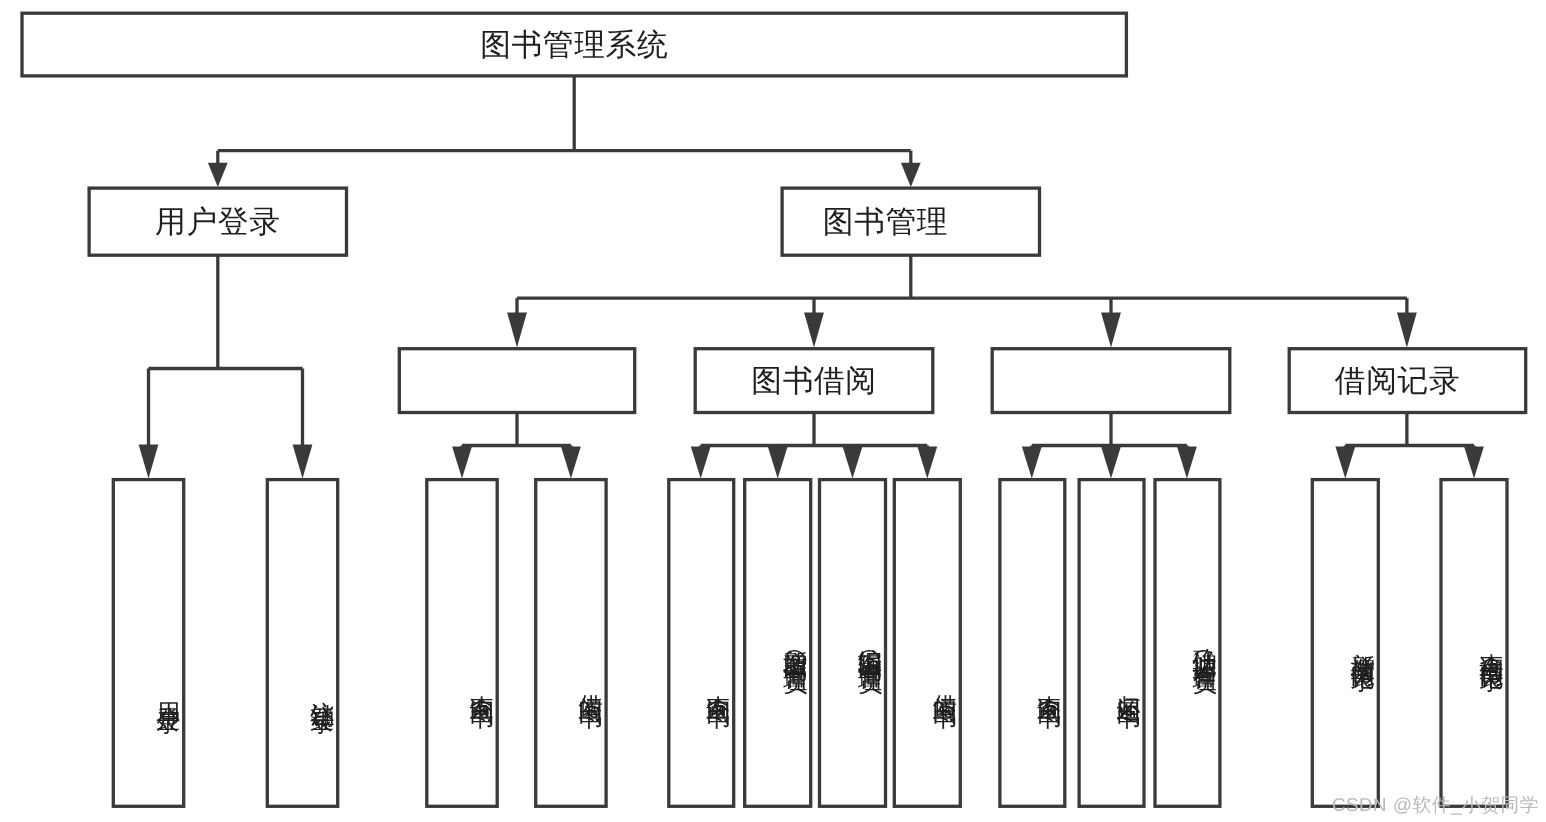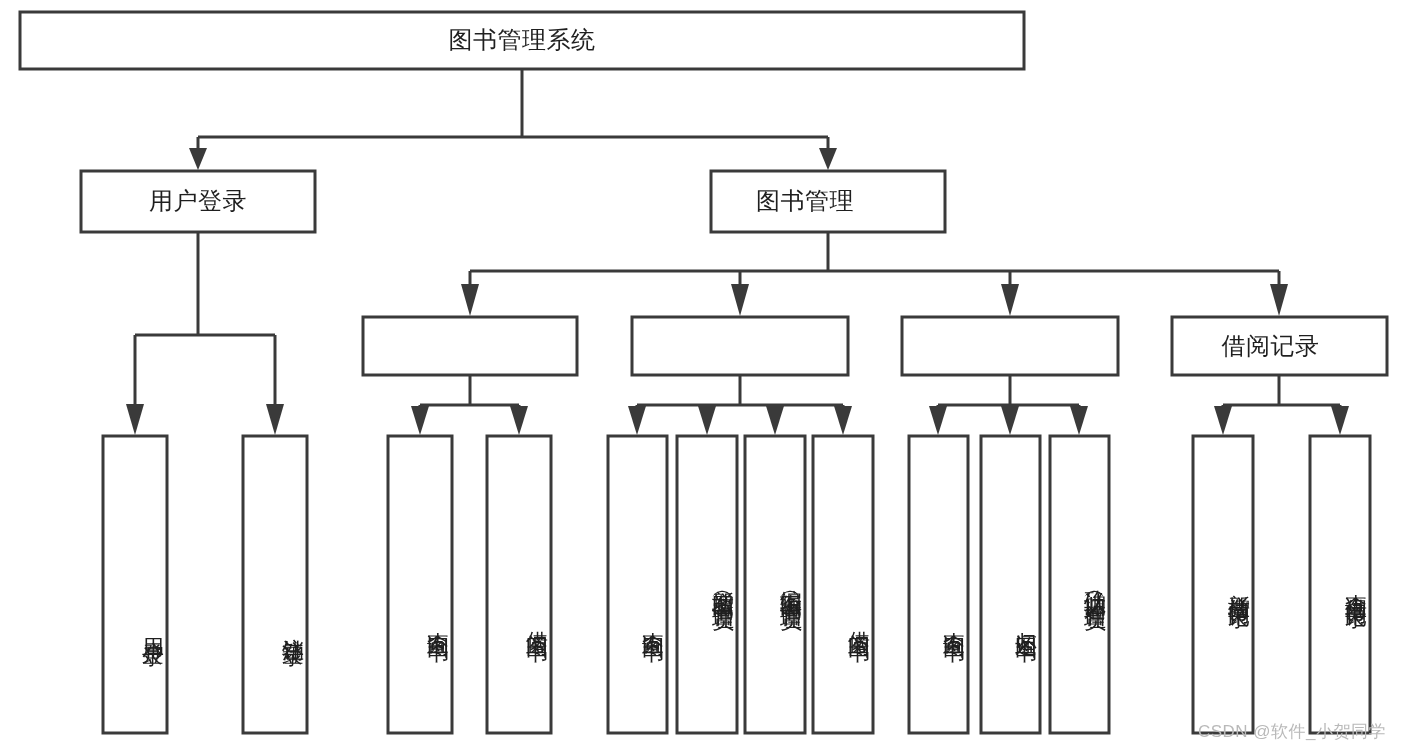--- a/index.html
+++ b/index.html
@@ -44,40 +44,40 @@
     position: absolute;
     display: flex;
     align-items: center;
     justify-content: center;
     color: #1f1f1f;
     font-family: "Liberation Sans", "DejaVu Sans", sans-serif;
     pointer-events: none;
     text-align: center;
   }
   .node-label.horiz {
-    font-size: 24px;
+    font-size: 28px;
     letter-spacing: 0.5px;
     line-height: 1.2;
     text-align: right;
   }
   .node-label.vert {
     writing-mode: vertical-rl;
     text-orientation: upright;
     font-size: 22px;
     letter-spacing: 3px;
     line-height: 1.25;
     align-items: flex-start;
     justify-content: center;
   }
   .node-label.vert.pin-top {
     align-items: flex-start;
   }
   .watermark {
     position: absolute;
-    right: 19px;
+    right: 6px;
     bottom: 4px;
     font-size: 17px;
     color: #b9b9b9;
     font-family: "Liberation Sans", "DejaVu Sans", sans-serif;
     letter-spacing: 0.5px;
     white-space: nowrap;
   }
 </style>
 </head>
 <body>
@@ -169,20 +169,21 @@
     <path class="connector" d="M 1340 405 L 1340 410"></path>
     <polygon class="arrow-head" points="1331,406 1349,406 1340,435"></polygon>
 
   </svg>
 
   <div class="node-label horiz" style="left:20px; top:12px; width:1004px; height:57px;">图书管理系统</div>
 
   <div class="node-label horiz" style="left:81px; top:171px; width:234px; height:61px;">用户登录</div>
   <div class="node-label horiz" style="left:711px; top:171px; width:188px; height:61px;">图书管理</div>
 
+  <div class="node-label horiz" style="left:632px; top:317px; width:216px; height:58px;">图书借阅</div>
   <div class="node-label horiz" style="left:1172px; top:317px; width:197px; height:58px;">借阅记录</div>
 
   <div class="node-label vert" style="left:103px; top:526px; width:64px; height:200px;">用户登录</div>
   <div class="node-label vert" style="left:243px; top:526px; width:64px; height:200px;">注销登录</div>
   <div class="node-label vert" style="left:388px; top:520px; width:64px; height:200px;">查询图书</div>
   <div class="node-label vert" style="left:487px; top:520px; width:64px; height:200px;">借阅图书</div>
   <div class="node-label vert" style="left:608px; top:520px; width:59px; height:200px;">查询图书</div>
   <div class="node-label vert pin-top" style="left:677px; top:443px; width:60px; height:285px;">新增图书（管理员）</div>
   <div class="node-label vert pin-top" style="left:745px; top:443px; width:60px; height:285px;">编辑图书（管理员）</div>
   <div class="node-label vert" style="left:813px; top:520px; width:60px; height:200px;">借阅图书</div>

